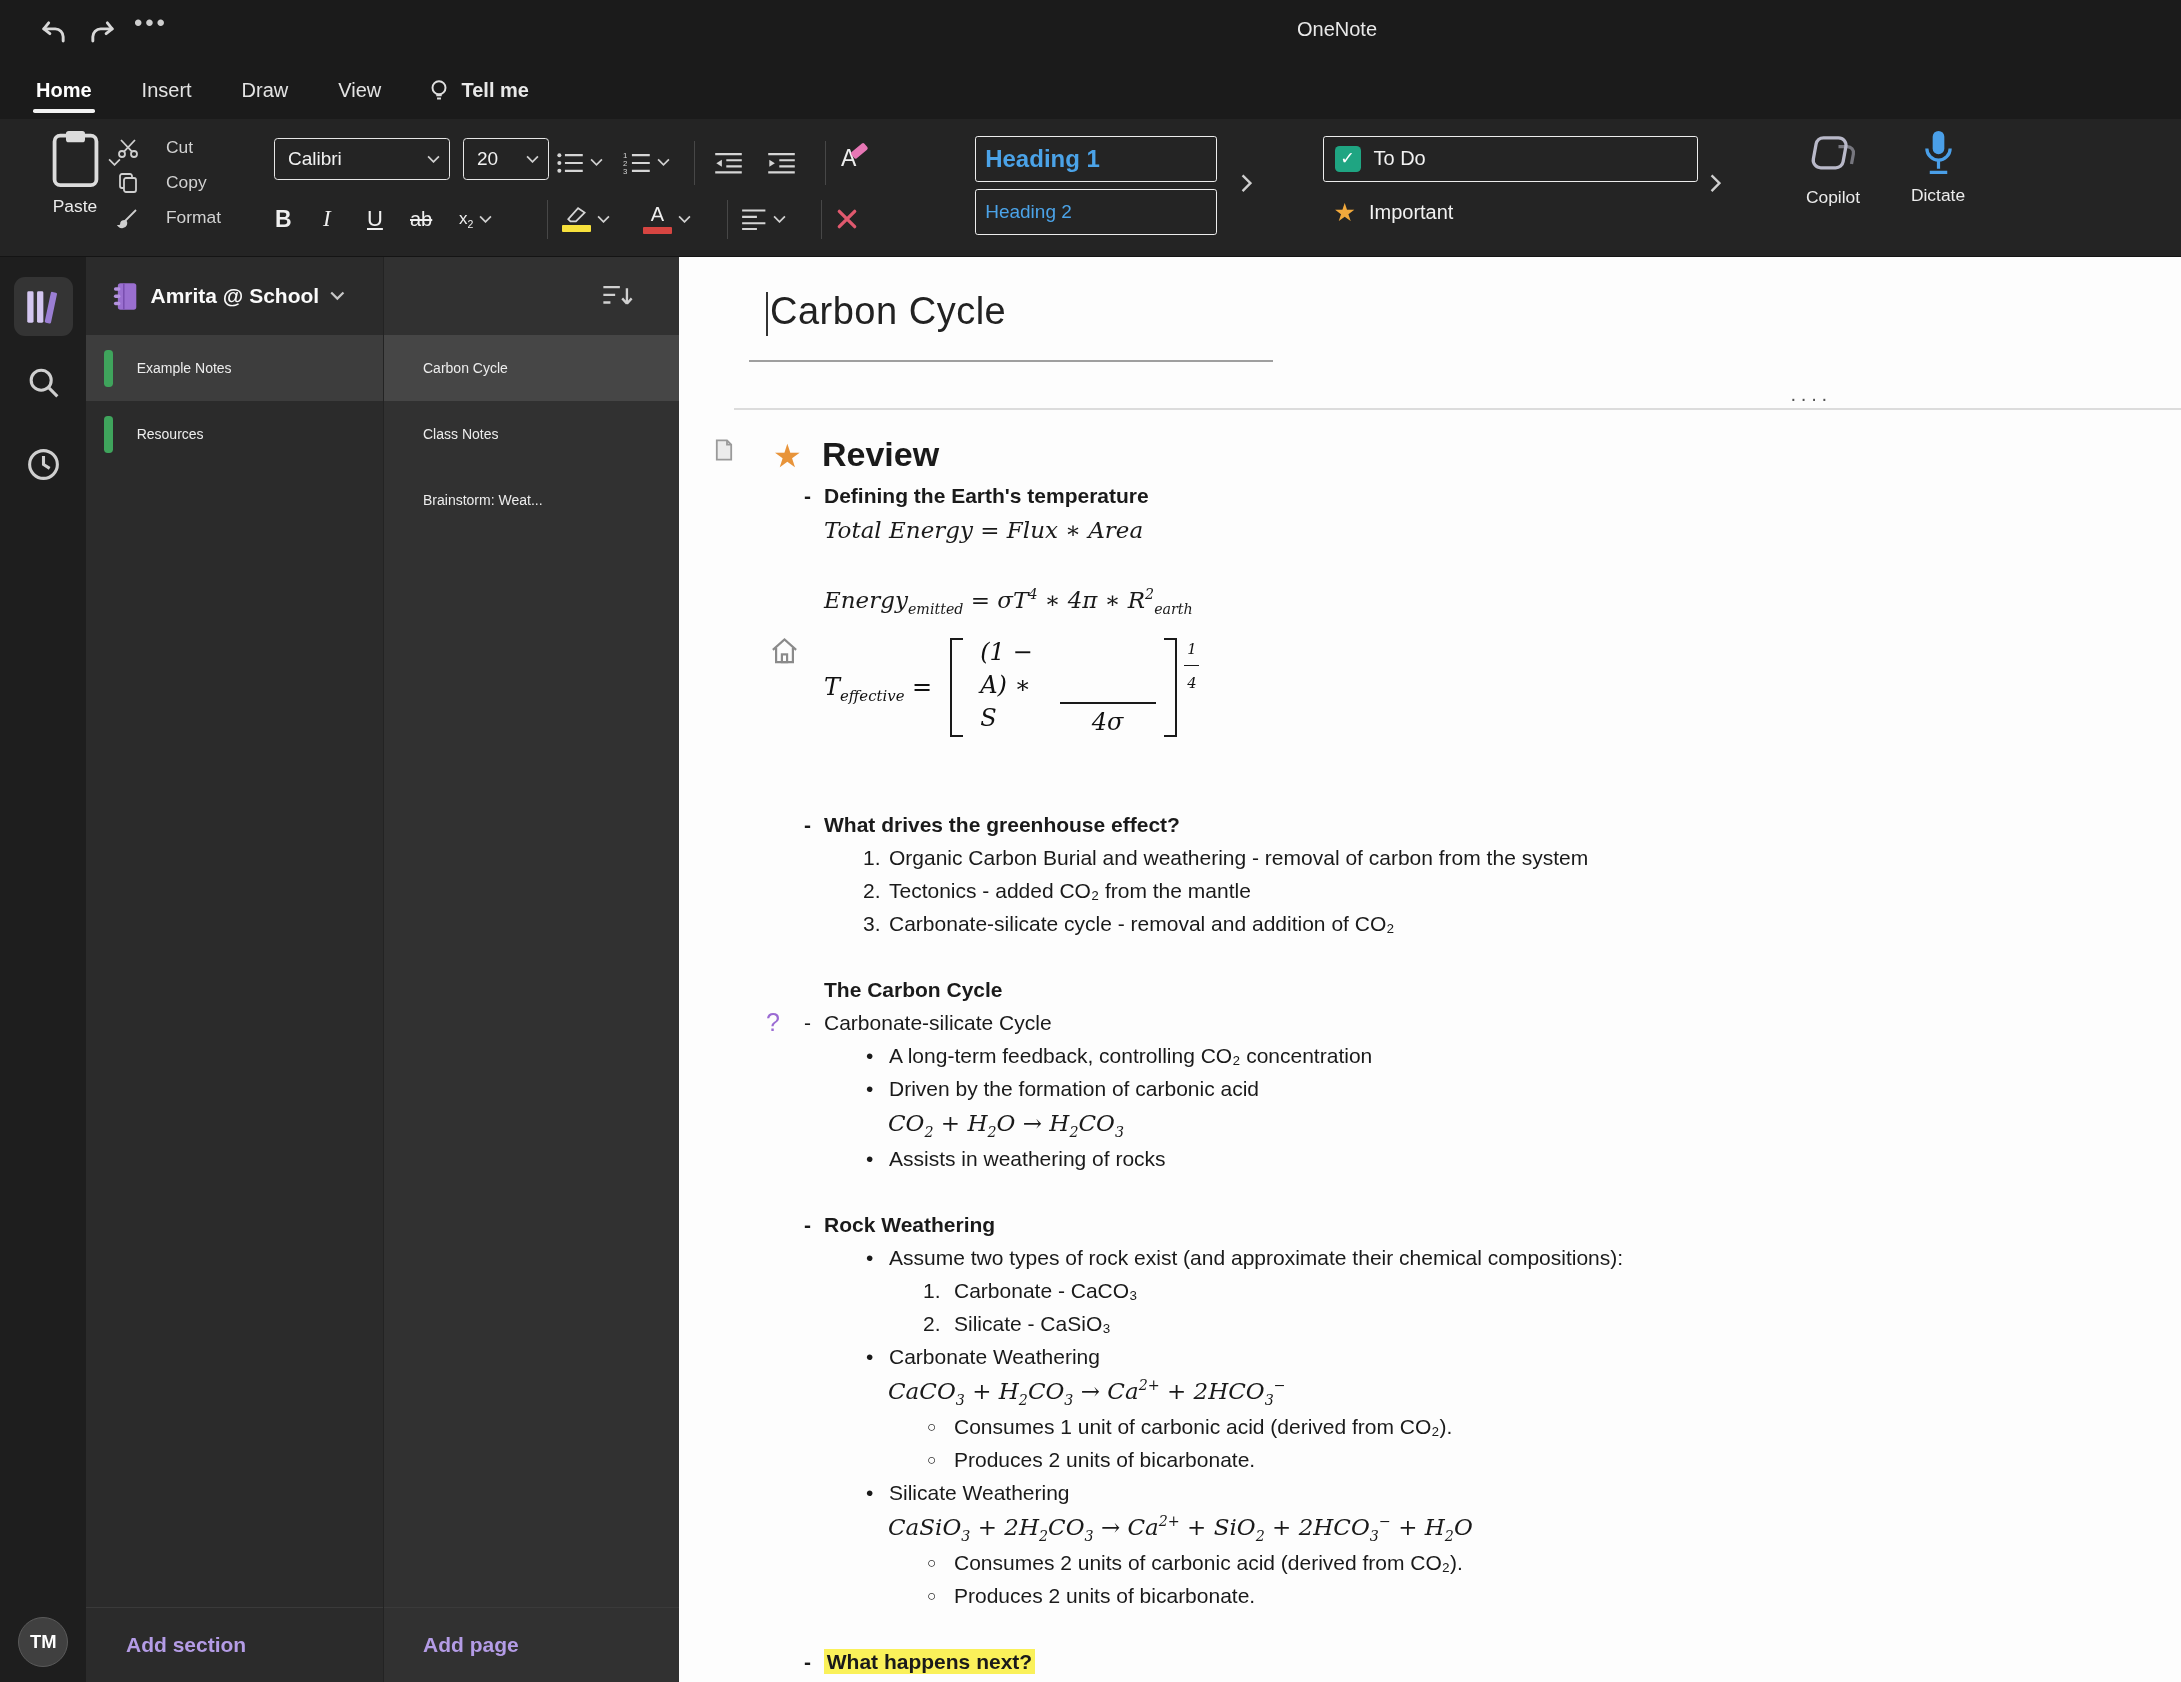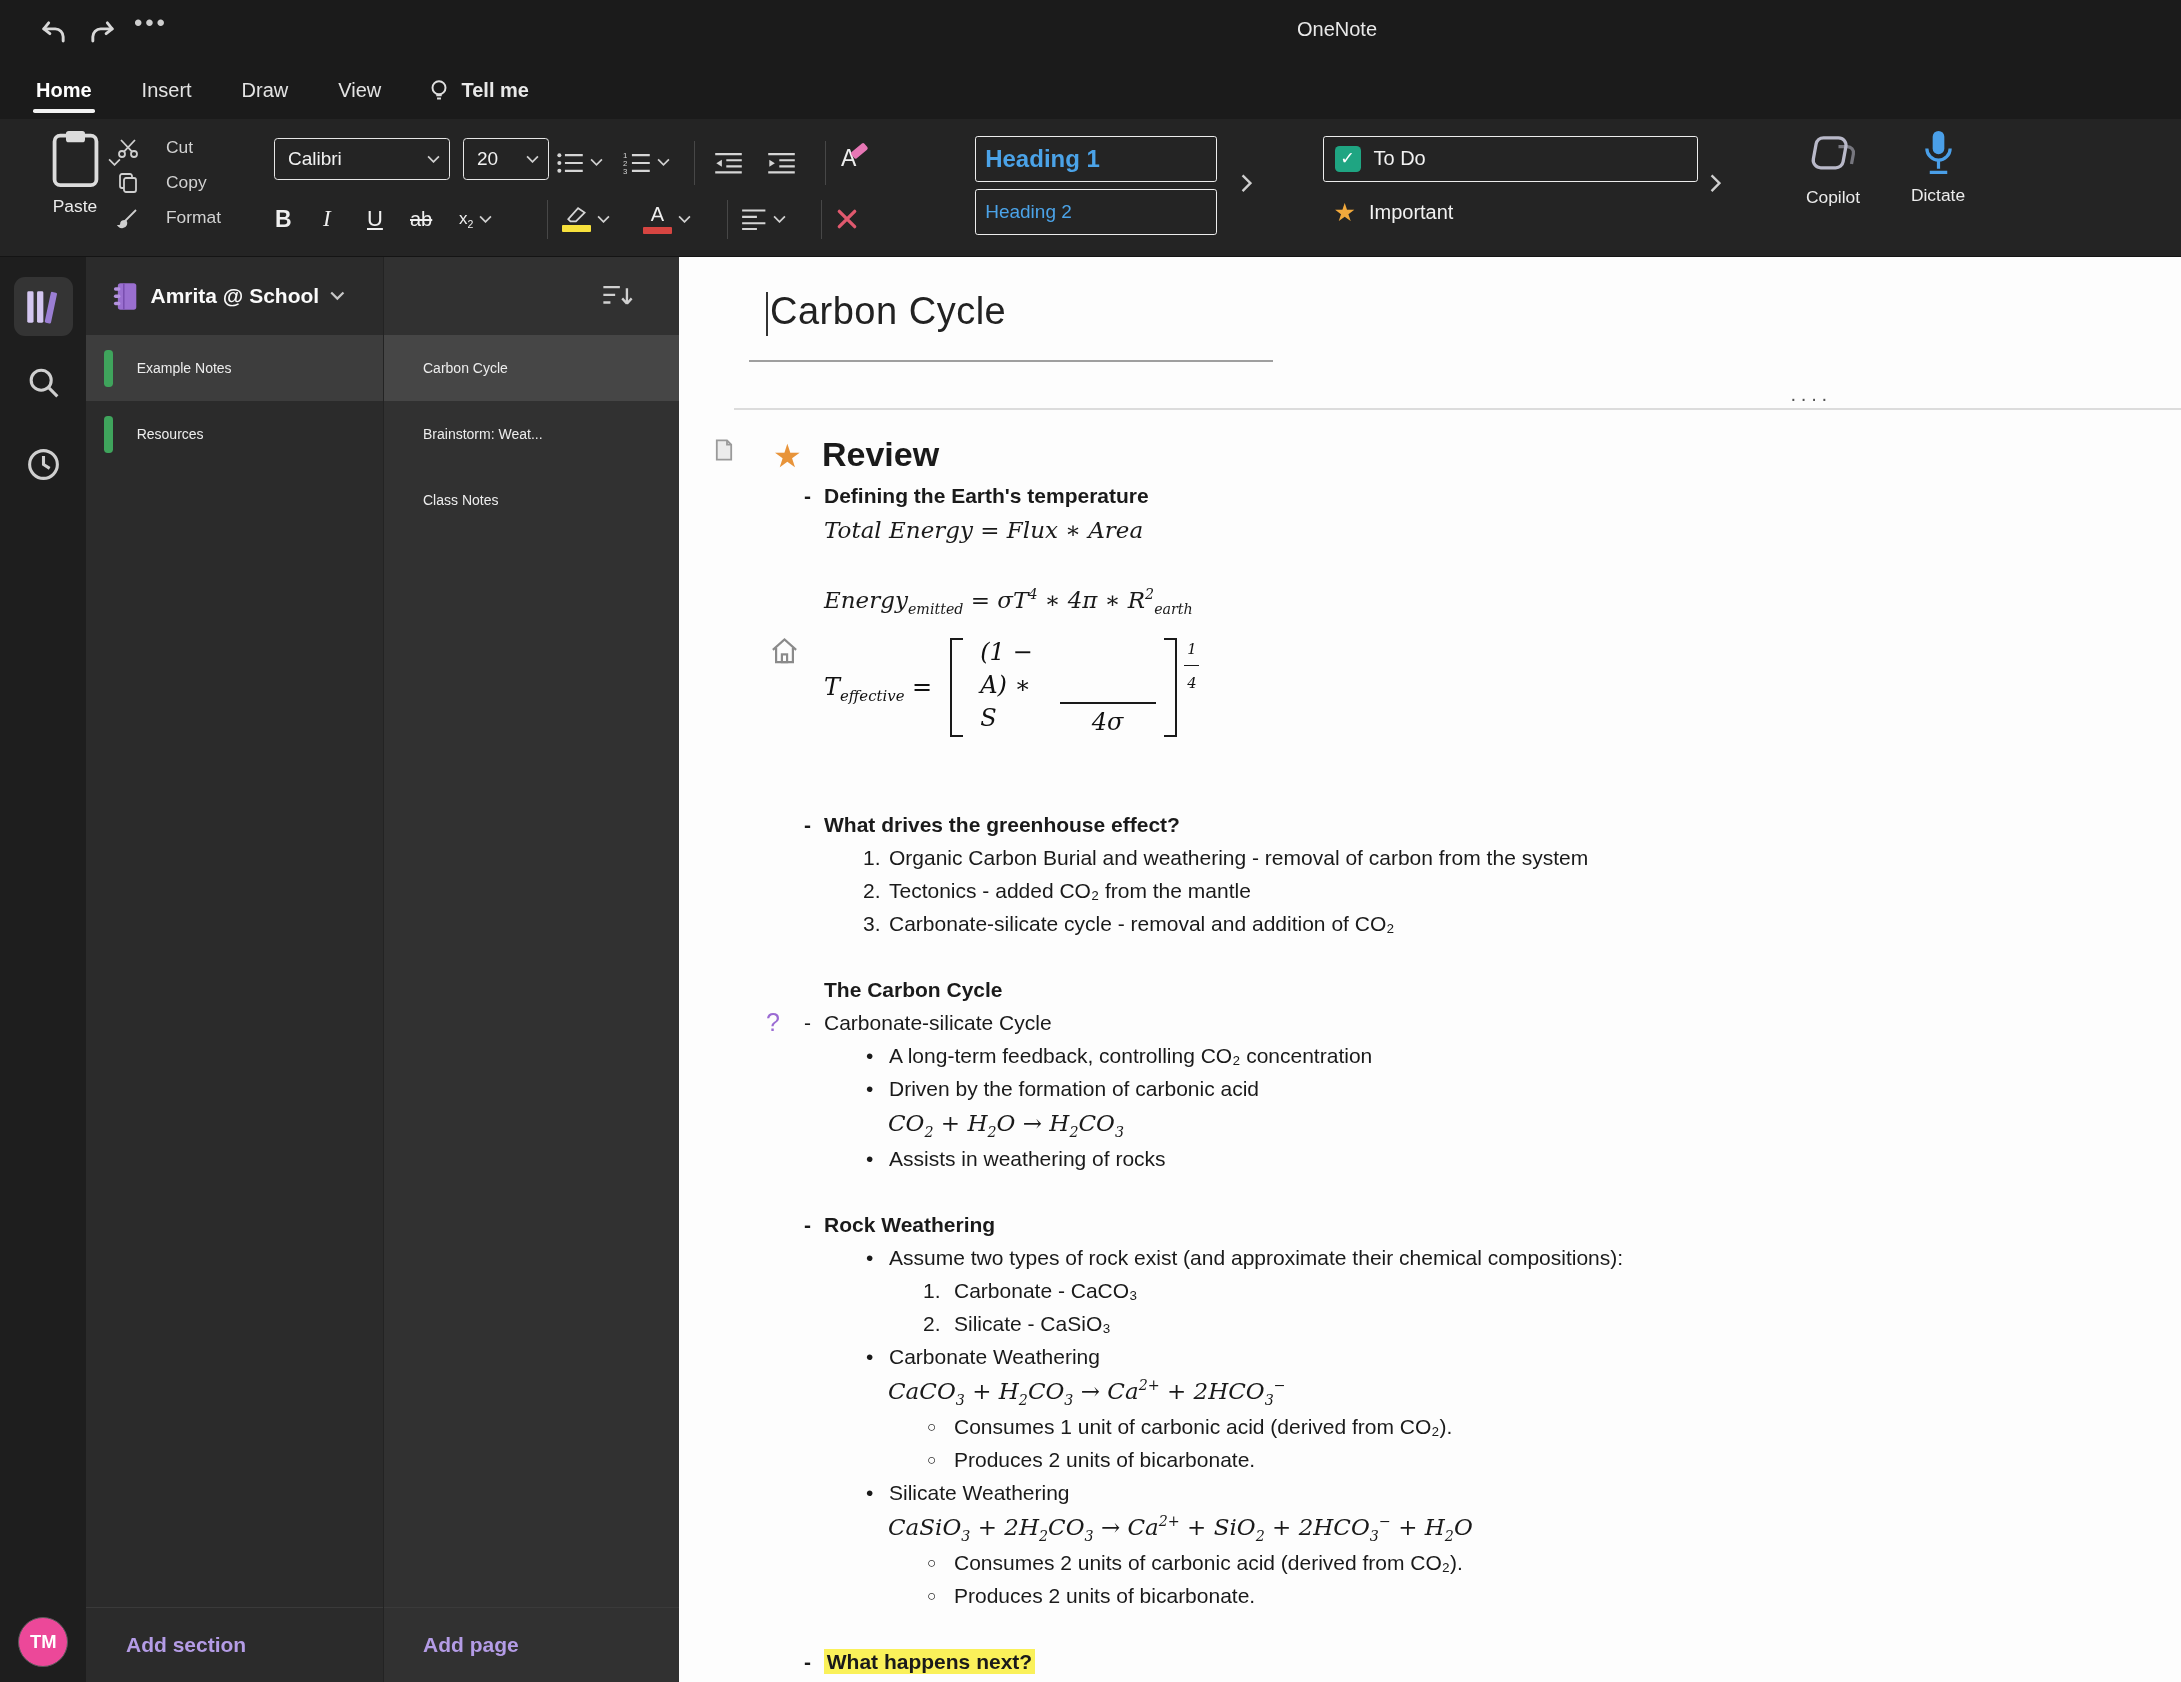--- a/index.html
+++ b/index.html
@@ -76,21 +76,21 @@
   #grp-dictate{position:absolute;left:1890px;top:9.2px;width:96px;display:flex;flex-direction:column;align-items:center}
   #grp-dictate .grp-label{margin-top:5.5px}
 
   
   .main{position:absolute;left:0;top:257px;width:100%;height:1425px;display:flex}
   .iconstrip{position:relative;width:86px;height:100%;background:#1e1e1e;flex:0 0 86px}
   .strip-btn{position:absolute;left:13.8px;width:59px;height:59px;display:flex;align-items:center;justify-content:center;border-radius:11px}
   #nav-books{top:20px;background:#343434}
   #nav-search{top:96px}
   #nav-recent{top:178px}
-  .avatar{position:absolute;left:18.4px;top:1360px;width:50px;height:50px;border-radius:50%;background:#ec4899;border:0.9px solid #5a5a5a;color:#fff;font-size:18.4px;font-weight:700;display:flex;align-items:center;justify-content:center}
+  .avatar{position:absolute;left:18.4px;top:1360px;width:50px;height:50px;border-radius:50%;background:#404040;border:0.9px solid #5a5a5a;color:#fff;font-size:18.4px;font-weight:700;display:flex;align-items:center;justify-content:center}
 
   .sections{position:relative;width:297px;height:100%;background:#2b2b2b;flex:0 0 297px}
   .pane-header{position:relative;height:78px;display:flex;align-items:center;padding-left:26px;gap:11px}
   .nb-name{color:#fafafa;font-size:21px;font-weight:600;white-space:nowrap}
   .side-row{position:relative;height:66px;display:flex;align-items:center;padding-left:18.4px}
   .side-row.sel{background:#3d3d3d}
   .sec-bar{width:8.3px;height:37px;border-radius:3.7px;margin-right:24px;flex:0 0 8.3px}
   .side-label{color:#ededed;font-size:14px;white-space:nowrap}
   .pane-footer{position:absolute;left:0;bottom:0;width:100%;height:75px;border-top:0.9px solid #3a3a3a;display:flex;align-items:center}
   .add-link{color:#B49CE6;font-size:21px;font-weight:600}
@@ -450,24 +450,24 @@
             <path d="M2 3 h14 M2 9.5 h10 M2 16 h6"></path>
             <path d="M22 4 v13 M22 17 l-4 -4.5 M22 17 l4 -4.5"></path>
           </svg>
         </div>
       </div>
       <div>
           <div class="side-row sel">
             <span class="side-label">Carbon Cycle</span>
           </div>
           <div class="side-row">
+            <span class="side-label">Class Notes</span>
+          </div>
+          <div class="side-row">
             <span class="side-label">Brainstorm: Weat...</span>
-          </div>
-          <div class="side-row">
-            <span class="side-label">Class Notes</span>
           </div>
         </div>
       <div class="pane-footer">
         <span class="add-link">Add page</span>
       </div>
     </div>
 
     <div class="canvas">
       <div class="title-caret"></div>
       <div class="page-title">Carbon Cycle</div>

